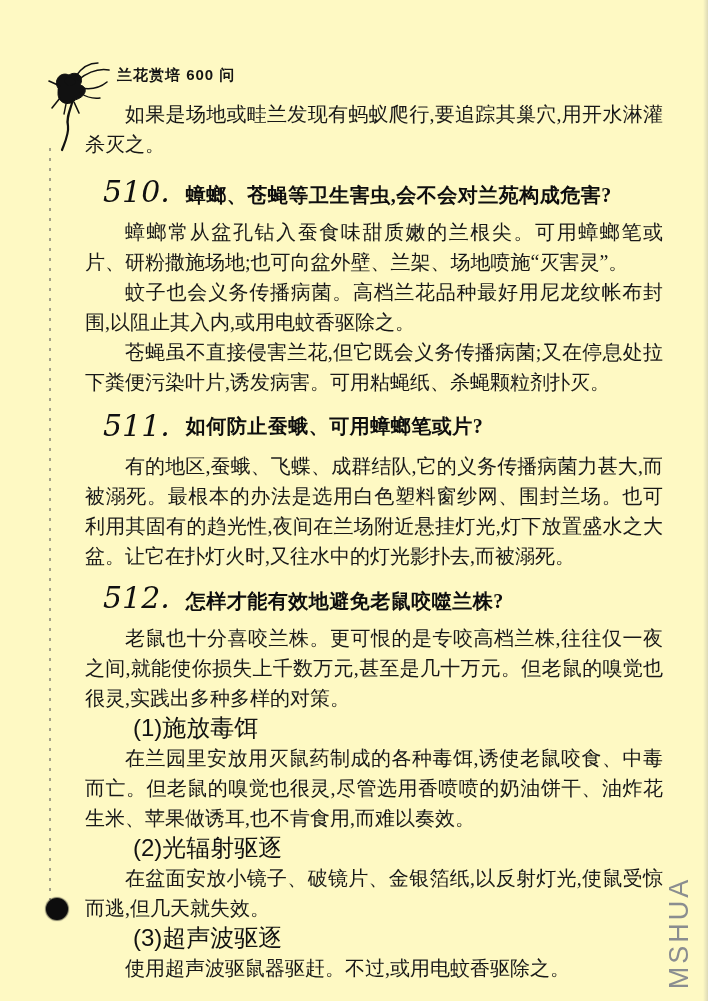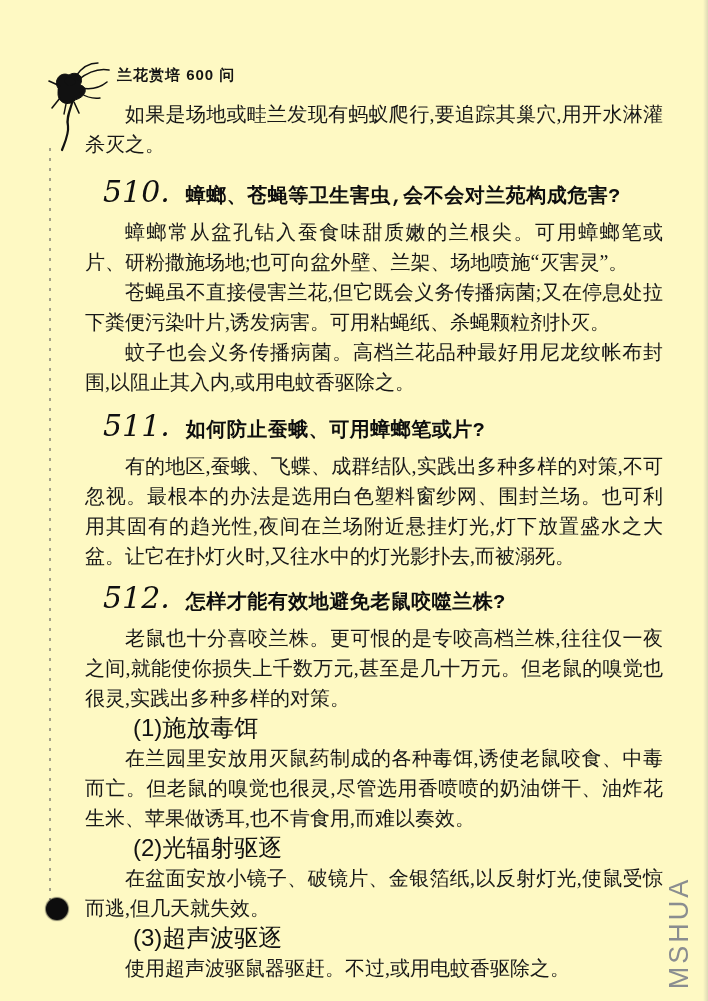--- a/index.html
+++ b/index.html
@@ -51,31 +51,31 @@
   .q-head{
     display:flex;align-items:baseline;white-space:nowrap;
     margin:16px 0 8px 18px;
   }
   .q-num{
     font-family:"DejaVu Serif","Liberation Serif",serif;
     font-style:italic;font-size:30px;line-height:34px;color:#101010;
     margin-right:16px;
   }
   .q-title{
-    font-family:Liberation Mono, monospace;
+    font-family:Liberation Serif, serif;
     font-weight:700;font-size:20px;letter-spacing:.5px;color:#0e0e0e;
   }
   p.subhead{
     margin:0;font-size:24px;line-height:30px;text-indent:2em;
     font-family:"Liberation Sans","DejaVu Sans",sans-serif;
     font-weight:400;color:#121212;
   }
   .sec{margin-top:2px;}
   .sec-510 .q-head{margin-top:16px;text-align:center;}
-  .sec-511 .q-head{margin-top:12px;}
+  .sec-511 .q-head{margin-top:12px;align-items:center;}
   .sec-512 .q-head{margin-top:10px;}
 </style>
 </head>
 <body>
 
 <div class="page">
 
   <div class="right-edge-smudge"></div>
   <div class="left-dotted-rule"></div>
 
@@ -100,30 +100,30 @@
     <div class="running-head">兰花赏培 600 问</div>
 
     <p class="body intro">如果是场地或畦兰发现有蚂蚁爬行,要追踪其巢穴,用开水淋灌杀灭之。</p>
 
     <div class="sec sec-510">
       <div class="q-head">
         <span class="q-num">510.</span>
         <span class="q-title">蟑螂、苍蝇等卫生害虫,会不会对兰苑构成危害?</span>
       </div>
       <p class="body">蟑螂常从盆孔钻入蚕食味甜质嫩的兰根尖。可用蟑螂笔或片、研粉撒施场地;也可向盆外壁、兰架、场地喷施“灭害灵”。</p>
+      <p class="body">蚊子也会义务传播病菌。高档兰花品种最好用尼龙纹帐布封围,以阻止其入内,或用电蚊香驱除之。</p>
       <p class="body">苍蝇虽不直接侵害兰花,但它既会义务传播病菌;又在停息处拉下粪便污染叶片,诱发病害。可用粘蝇纸、杀蝇颗粒剂扑灭。</p>
-      <p class="body">蚊子也会义务传播病菌。高档兰花品种最好用尼龙纹帐布封围,以阻止其入内,或用电蚊香驱除之。</p>
     </div>
 
     <div class="sec sec-511">
       <div class="q-head">
         <span class="q-num">511.</span>
         <span class="q-title">如何防止蚕蛾、可用蟑螂笔或片?</span>
       </div>
-      <p class="body">有的地区,蚕蛾、飞蝶、成群结队,实践出多种多样的对策,不可忽视。最根本的办法是选用白色塑料窗纱网、围封兰场。也可利用其固有的趋光性,夜间在兰场附近悬挂灯光,灯下放置盛水之大盆。让它在扑灯火时,又往水中的灯光影扑去,而被溺死。</p>
+      <p class="body">有的地区,蚕蛾、飞蝶、成群结队,它的义务传播病菌力甚大,而被溺死。最根本的办法是选用白色塑料窗纱网、围封兰场。也可利用其固有的趋光性,夜间在兰场附近悬挂灯光,灯下放置盛水之大盆。让它在扑灯火时,又往水中的灯光影扑去,而被溺死。</p>
     </div>
 
     <div class="sec sec-512">
       <div class="q-head">
         <span class="q-num">512.</span>
         <span class="q-title">怎样才能有效地避免老鼠咬噬兰株?</span>
       </div>
       <p class="body">老鼠也十分喜咬兰株。更可恨的是专咬高档兰株,往往仅一夜之间,就能使你损失上千数万元,甚至是几十万元。但老鼠的嗅觉也很灵,实践出多种多样的对策。</p>
 
       <p class="subhead">(1)施放毒饵</p>

